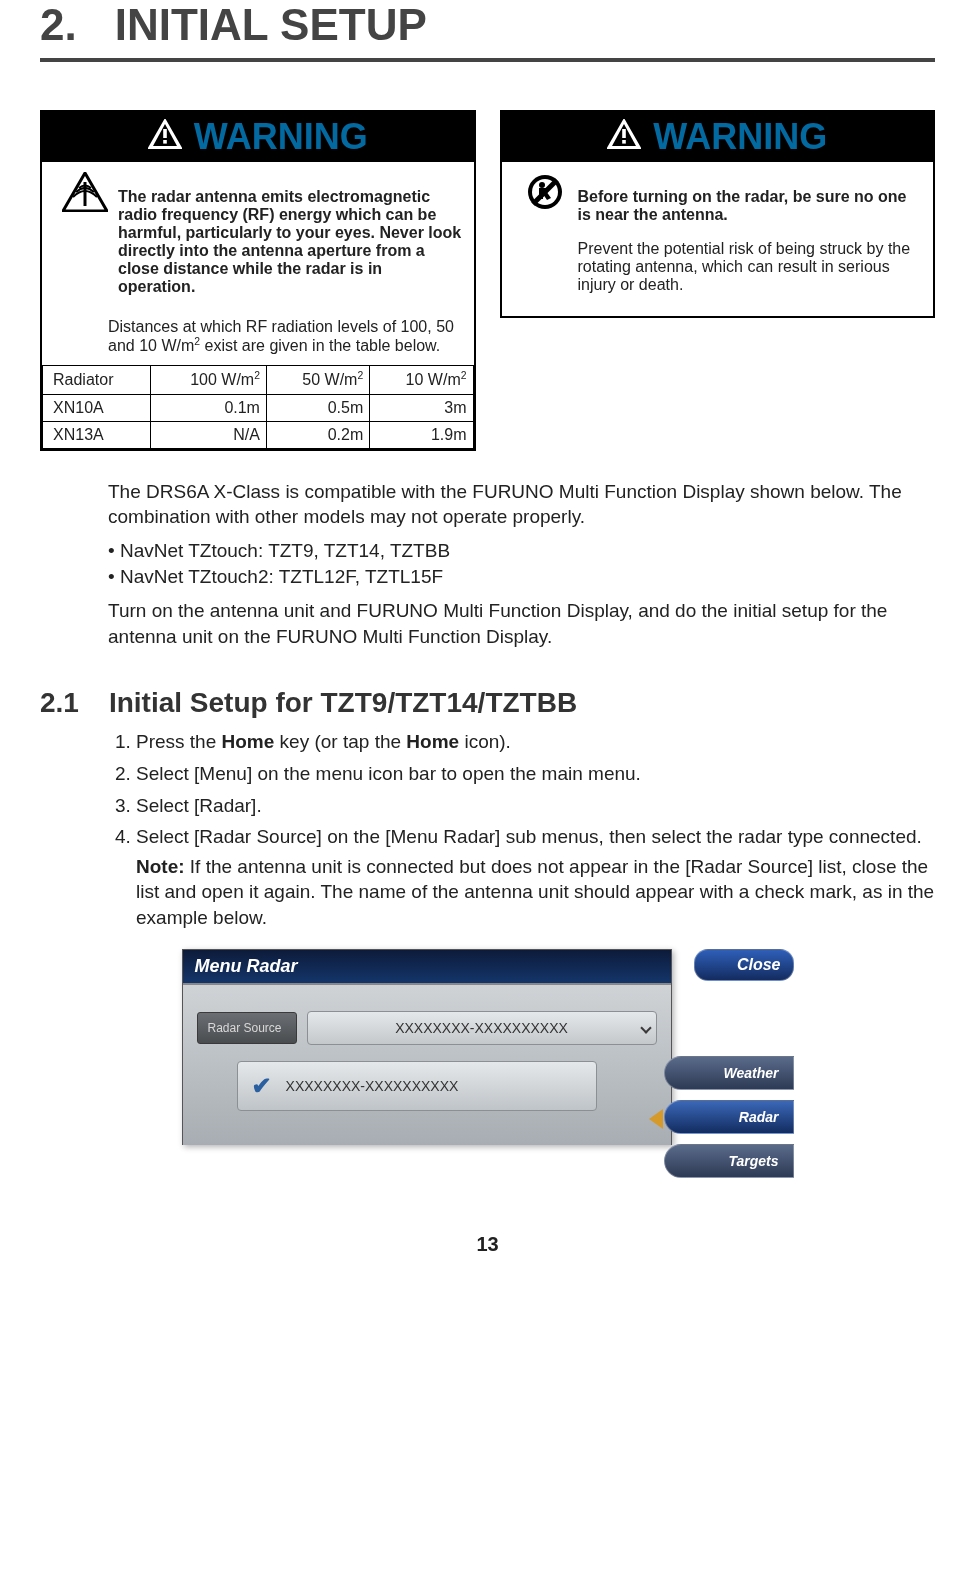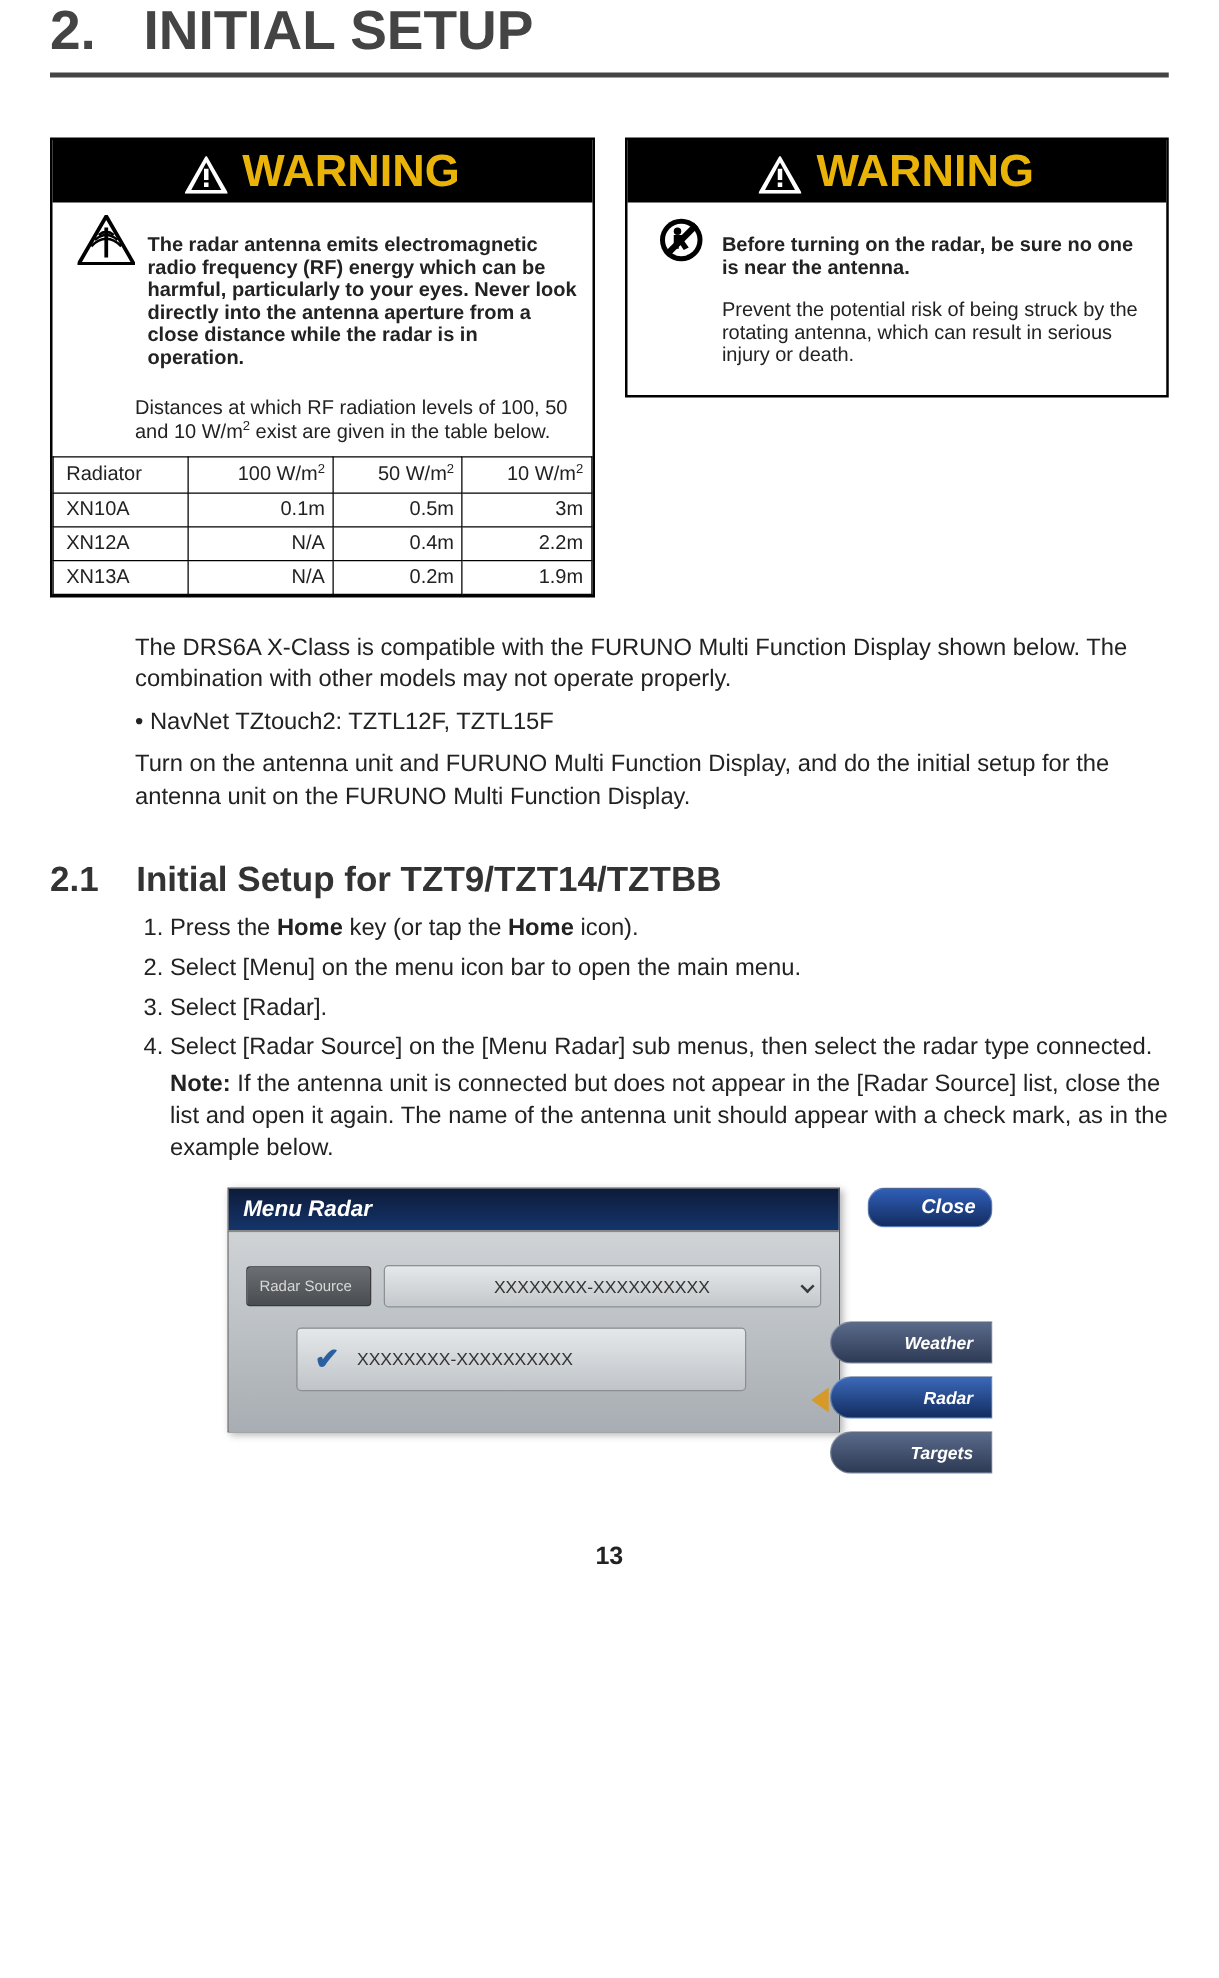--- a/index.html
+++ b/index.html
@@ -32,24 +32,24 @@
   .warning-box {
     flex: 1;
     border: 2px solid #000;
     font-size: 16px;
     display: flex;
     flex-direction: column;
   }
   .warning-box.right { align-self: flex-start; }
   .warning-header {
     background: #000;
-    color: #eab308;
+    color: #0369a1;
     display: flex;
     justify-content: center;
-    align-items: center;
+    align-items: flex-start;
     gap: 12px;
     padding: 4px 0;
     font-size: 36px;
     font-weight: 700;
   }
   .warning-triangle {
     width: 34px;
     height: 30px;
     display: inline-block;
   }
@@ -270,26 +270,20 @@
             </tr>
           </thead>
         <tbody id="rf-body">
             <tr>
               <td>XN10A</td>
               <td>0.1m</td>
               <td>0.5m</td>
               <td>3m</td>
             </tr>
             <tr>
-              <td>XN12A</td>
-              <td>N/A</td>
-              <td>0.4m</td>
-              <td>2.2m</td>
-            </tr>
-            <tr>
               <td>XN13A</td>
               <td>N/A</td>
               <td>0.2m</td>
               <td>1.9m</td>
             </tr>
           </tbody>
       </table>
     </div>
 
     <div class="warning-box right">
@@ -319,20 +313,21 @@
           <p style="margin-top:14px;">Prevent the potential risk of being struck by the rotating antenna, which can result in serious injury or death.</p>
         </div>
       </div>
     </div>
 
   </div>
 
   <div class="body-indent">
     <p class="body-p">The DRS6A X-Class is compatible with the FURUNO Multi Function Display shown below. The combination with other models may not operate properly.</p>
     <div class="compat-list" id="compat-list">
+        <div>•  NavNet TZtouch: TZT9, TZT14, TZTBB</div>
         <div>•  NavNet TZtouch2: TZTL12F, TZTL15F</div>
       </div>
     <p class="body-p">Turn on the antenna unit and FURUNO Multi Function Display, and do the initial setup for the antenna unit on the FURUNO Multi Function Display.</p>
   </div>
 
   <h2 class="subchap">
     <span>2.1</span>
     <span>Initial Setup for TZT9/TZT14/TZTBB</span>
   </h2>
 

